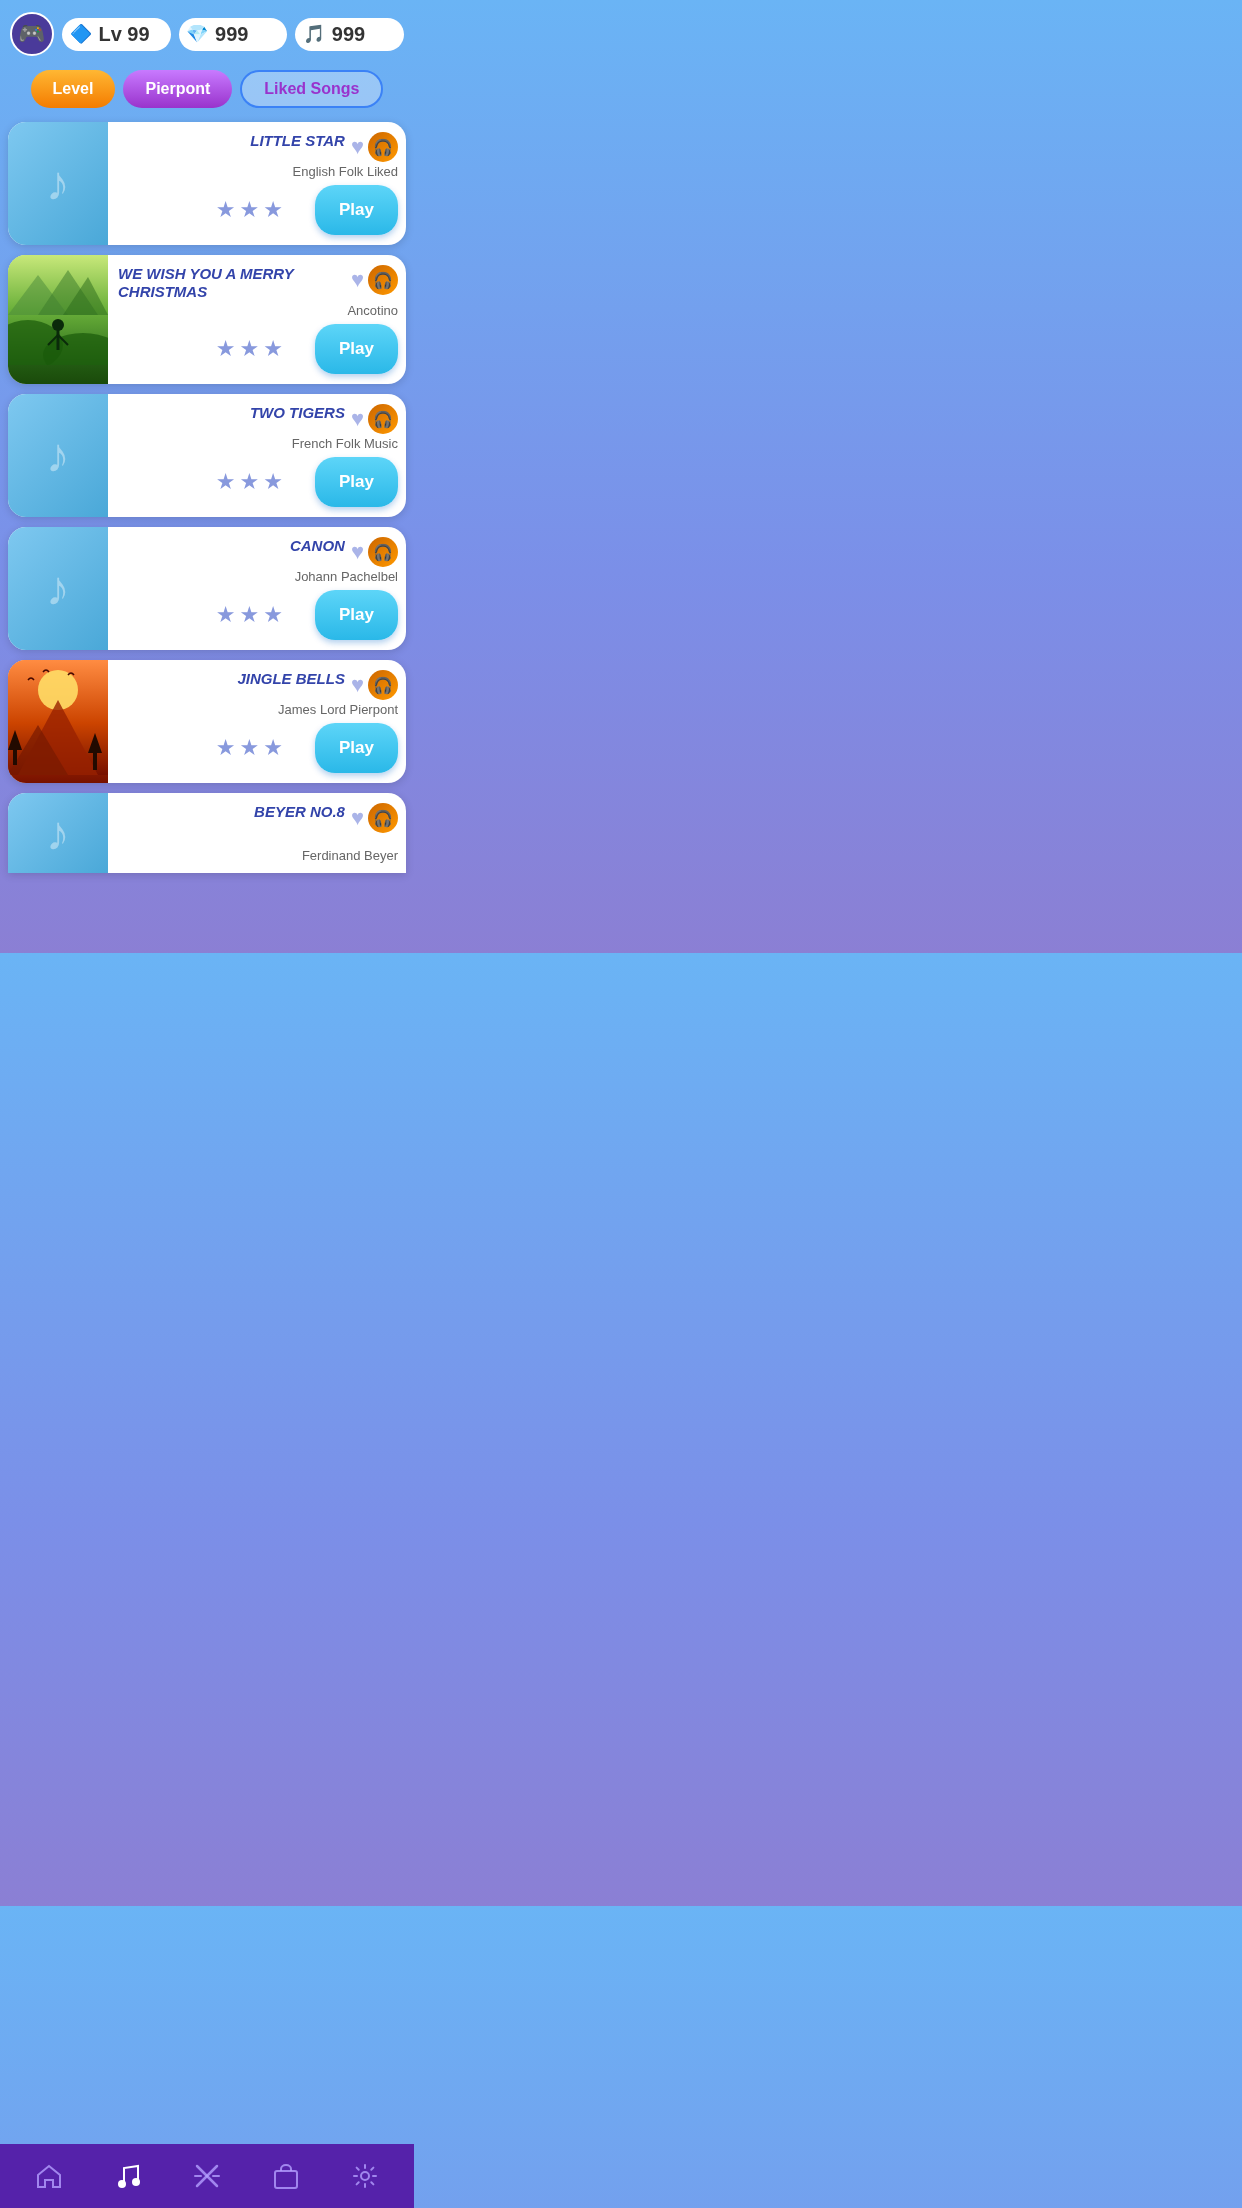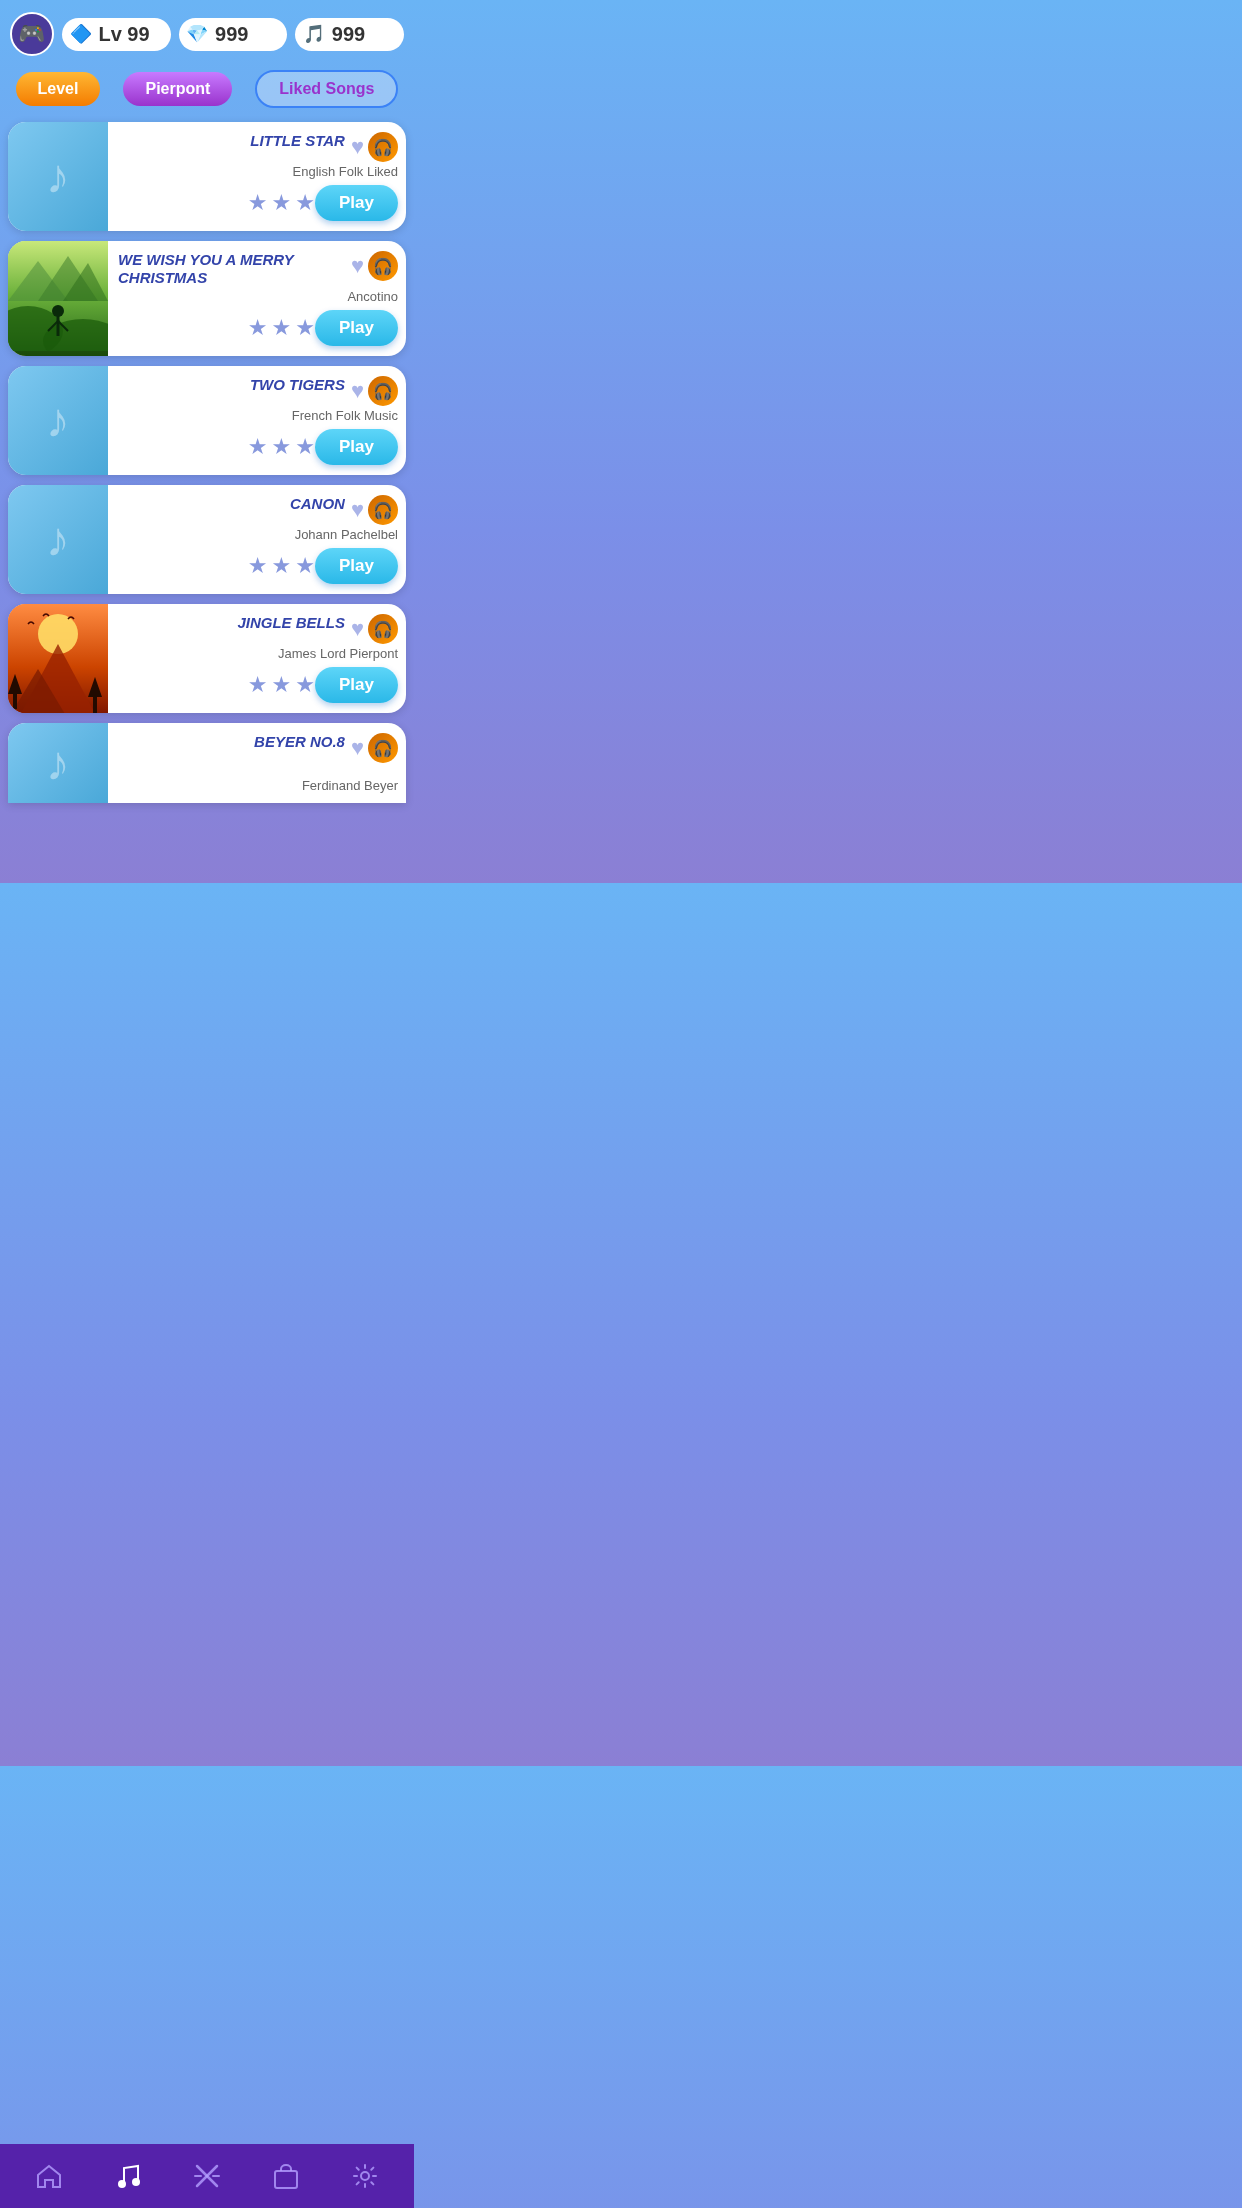--- a/index.html
+++ b/index.html
@@ -49,23 +49,22 @@
     .stat-value {
       font-size: 20px;
       font-weight: bold;
       color: #333;
     }
 
     
     .tab-row {
       display: flex;
       justify-content: center;
-      gap: 23px;
+      gap: 8px;
       padding: 6px 12px 14px 12px;
-      align-items: center;
     }
     .tab-btn {
       border-radius: 22px;
       padding: 8px 22px;
       font-size: 16px;
       font-weight: bold;
       border: none;
       cursor: pointer;
     }
     .tab-level {
@@ -187,25 +186,26 @@
     .star {
       font-size: 22px;
       color: #8899dd;
     }
 
     .play-btn {
       background: linear-gradient(180deg, #5dd5f8 0%, #2ab8e8 100%);
       color: white;
       border: none;
       border-radius: 20px;
-      padding: 8px 24px;
+      padding: 15px 24px;
       font-size: 17px;
       font-weight: bold;
       cursor: pointer;
       box-shadow: 0 3px 6px rgba(0,100,200,0.3);
+      margin-left: 32px;
     }
 
     
     .bottom-nav {
       position: fixed;
       bottom: 0;
       left: 0;
       width: 414px;
       height: 64px;
       background: #5522aa;

